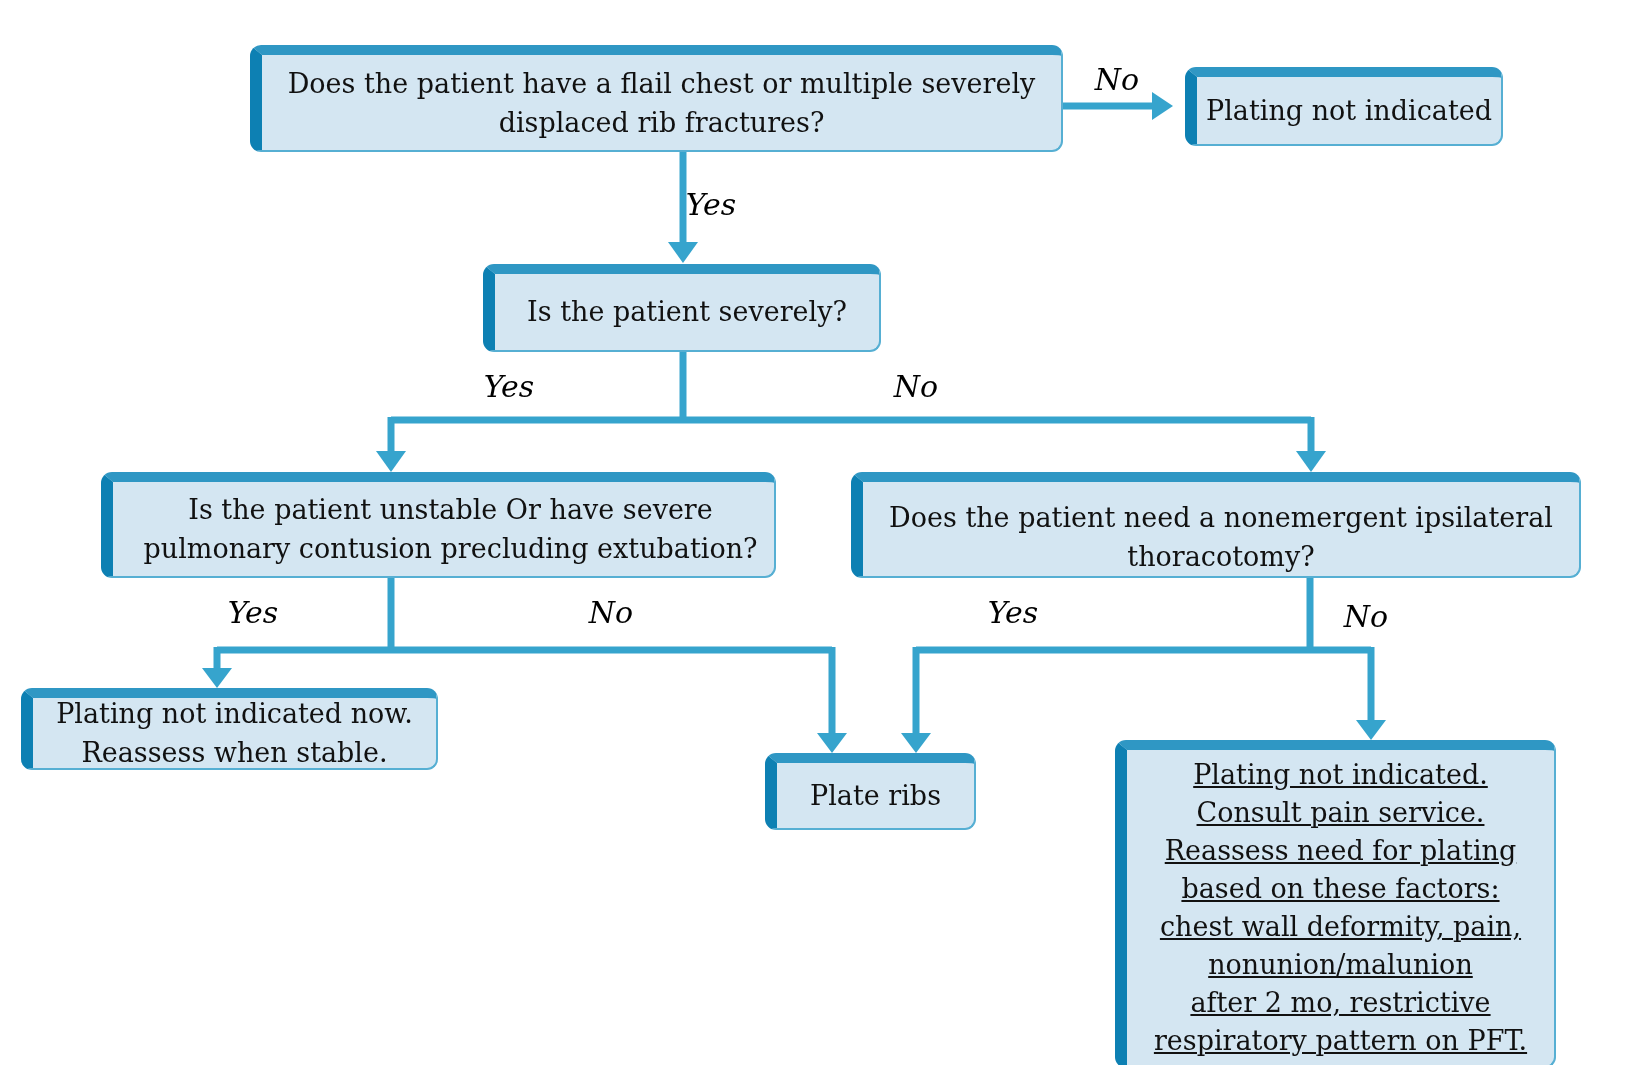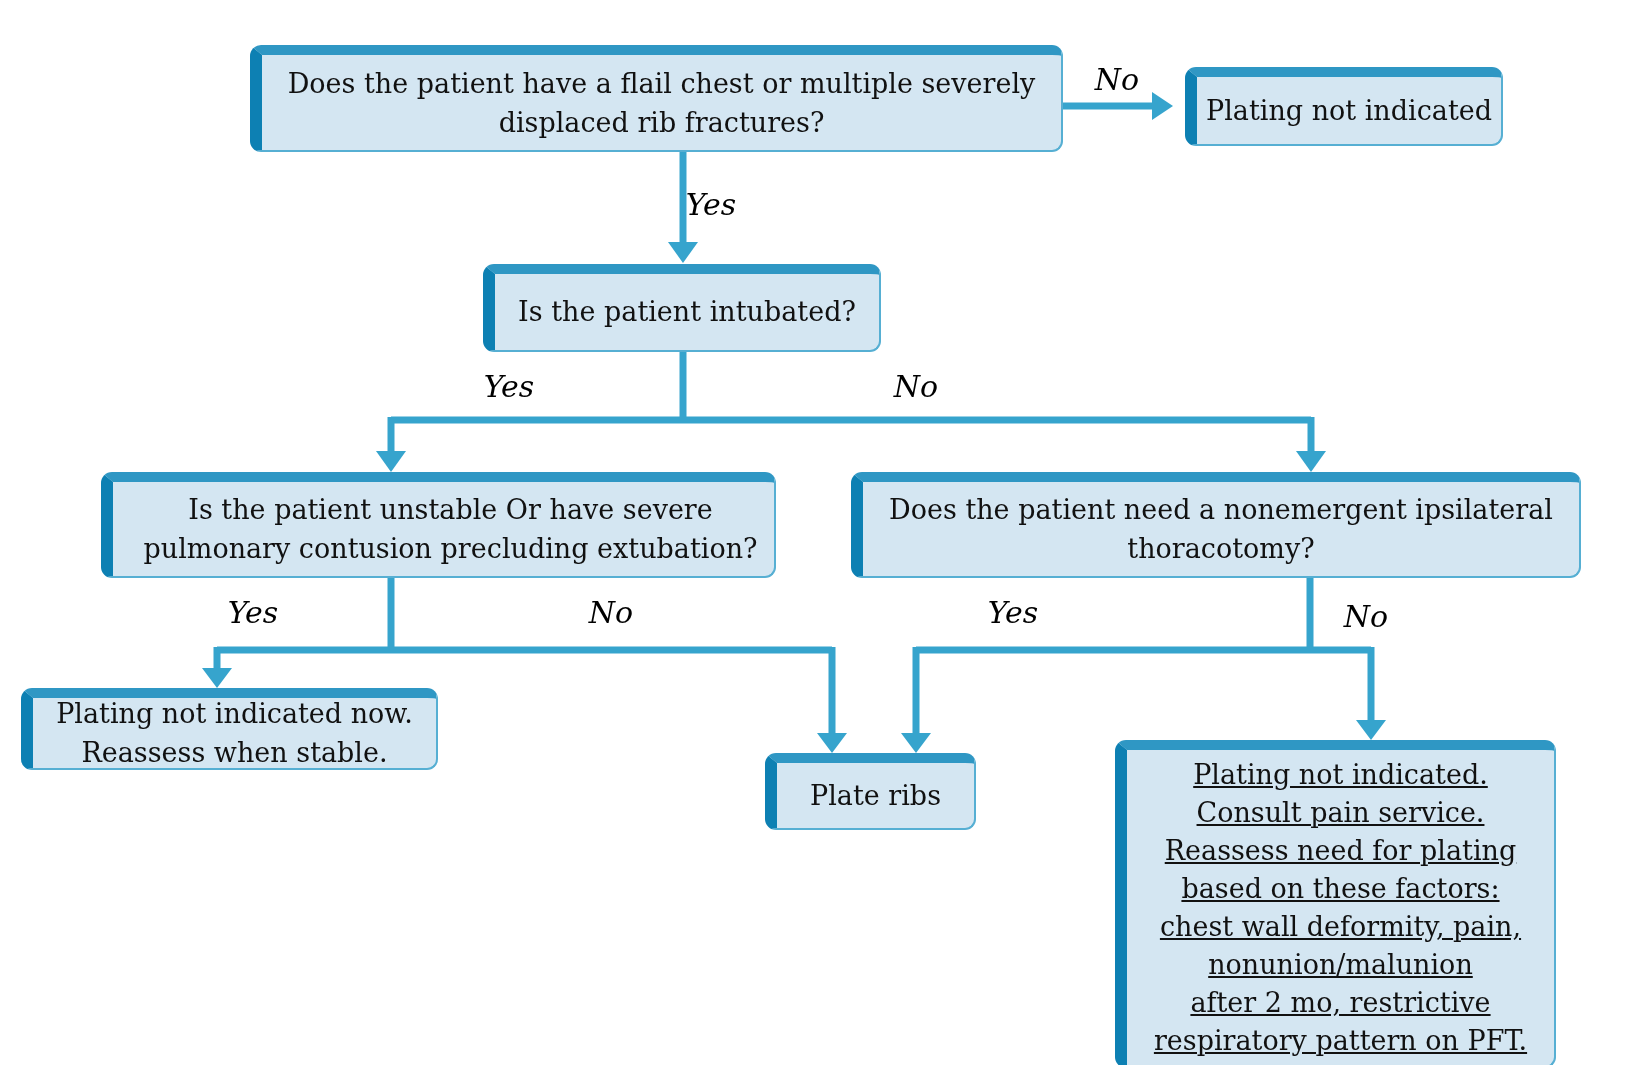--- a/index.html
+++ b/index.html
@@ -73,29 +73,29 @@
   <div class="node" style="left:237px; top:5px; width:813px; height:107px;">
     <div class="node-text">Does the patient have a flail chest or multiple severely
 displaced rib fractures?</div>
   </div>
 
   <div class="node small" style="left:1172px; top:27px; width:318px; height:79px;">
     <div class="node-text">Plating not indicated</div>
   </div>
 
   <div class="node small" style="left:470px; top:224px; width:398px; height:88px;">
-    <div class="node-text">Is the patient intubated?</div>
+    <div class="node-text">Is the patient severely?</div>
   </div>
 
   <div class="node" style="left:88px; top:432px; width:675px; height:106px;padding-left:14px;">
     <div class="node-text">Is the patient unstable Or have severe
 pulmonary contusion precluding extubation?</div>
   </div>
 
-  <div class="node" style="left:838px; top:432px; width:730px; height:106px;">
+  <div class="node" style="left:838px; top:432px; width:730px; height:106px;align-items:flex-end;">
     <div class="node-text">Does the patient need a nonemergent ipsilateral
 thoracotomy?</div>
   </div>
 
   <div class="node small" style="left:752px; top:713px; width:211px; height:77px;">
     <div class="node-text">Plate ribs</div>
   </div>
 
   <div class="node" style="left:8px; top:648px; width:417px; height:82px;">
     <div class="node-text">Plating not indicated now.

